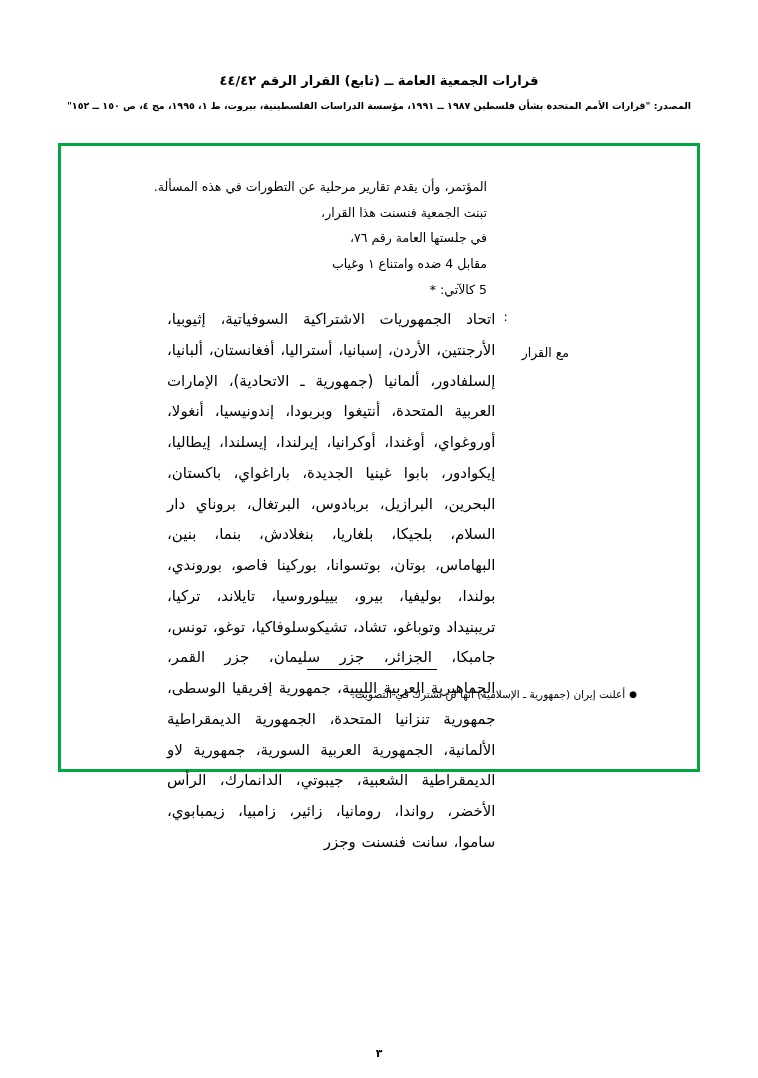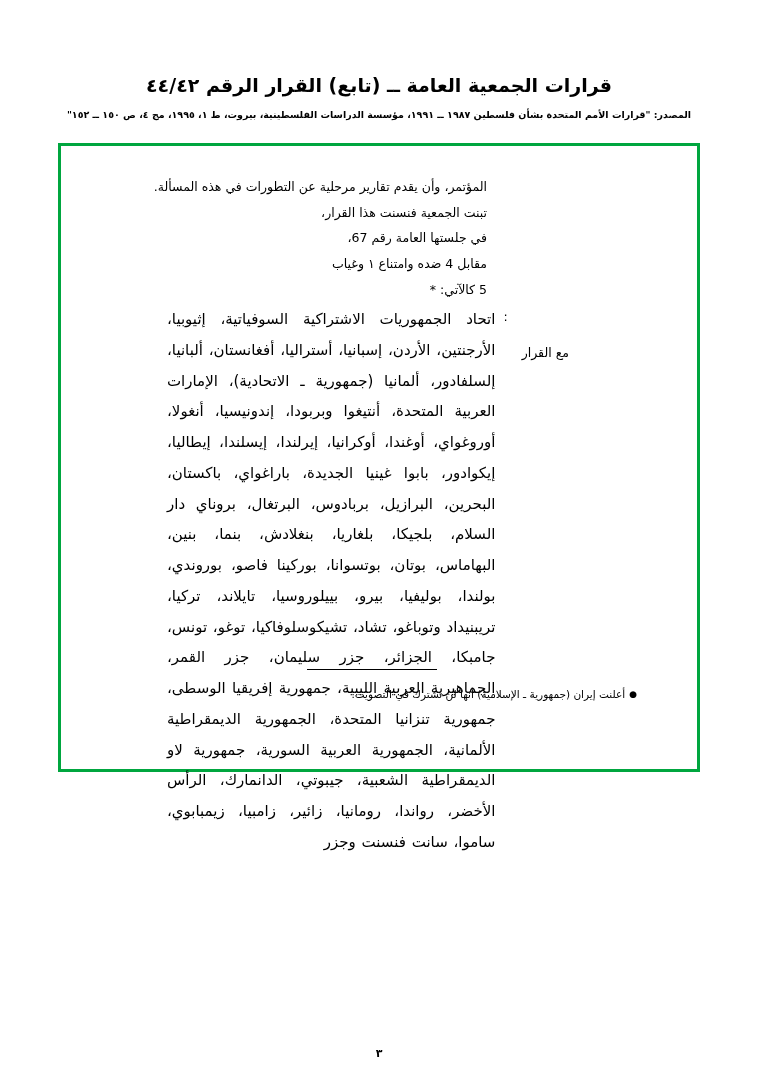--- a/index.html
+++ b/index.html
@@ -19,21 +19,21 @@
     position: relative;
     width: 758px;
     height: 1078px;
     box-sizing: border-box;
   }
   .header-block {
     text-align: center;
     padding-top: 72px;
   }
   .doc-title {
-    font-size: 19px;
+    font-size: 13px;
     font-weight: bold;
     letter-spacing: 0px;
     line-height: 1.4;
   }
   .doc-source {
     font-size: 9.5px;
     font-weight: bold;
     margin-top: 9px;
     line-height: 1.4;
   }
@@ -139,21 +139,21 @@
     <div class="doc-title">قرارات الجمعية العامة ــ (تابع) القرار الرقم ٤٤/٤٢</div>
     <div class="doc-source">المصدر: "قرارات الأمم المتحدة بشأن فلسطين ١٩٨٧ ــ ١٩٩١، مؤسسة الدراسات الفلسطينية، بيروت، ط ١، ١٩٩٥، مج ٤، ص ١٥٠ ــ ١٥٢"</div>
   </div>
 
   <div class="frame">
     <div class="frame-inner">
 
       <div class="body-col lead-lines">
         <p>المؤتمر، وأن يقدم تقارير مرحلية عن التطورات في هذه المسألة.</p>
         <p>تبنت الجمعية فنسنت هذا القرار،</p>
-        <p>في جلستها العامة رقم 67،</p>
+        <p>في جلستها العامة رقم ٧٦،</p>
         <p>مقابل 4 ضده وامتناع ١ وغياب</p>
         <p>5 كالآتي: *</p>
       </div>
 
       <div class="vote-row">
         <div class="vote-label">مع القرار</div>
         <div class="vote-colon">:</div>
         <div class="vote-list">اتحاد الجمهوريات الاشتراكية السوفياتية، إثيوبيا، الأرجنتين، الأردن، إسبانيا، أستراليا، أفغانستان، ألبانيا، إلسلفادور، ألمانيا (جمهورية ـ الاتحادية)، الإمارات العربية المتحدة، أنتيغوا وبربودا، إندونيسيا، أنغولا، أوروغواي، أوغندا، أوكرانيا، إيرلندا، إيسلندا، إيطاليا، إيكوادور، بابوا غينيا الجديدة، باراغواي، باكستان، البحرين، البرازيل، بربادوس، البرتغال، بروناي دار السلام، بلجيكا، بلغاريا، بنغلادش، بنما، بنين، البهاماس، بوتان، بوتسوانا، بوركينا فاصو، بوروندي، بولندا، بوليفيا، بيرو، بييلوروسيا، تايلاند، تركيا، تريبنيداد وتوباغو، تشاد، تشيكوسلوفاكيا، توغو، تونس، جامبكا، الجزائر، جزر سليمان، جزر القمر، الجماهيرية العربية الليبية، جمهورية إفريقيا الوسطى، جمهورية تنزانيا المتحدة، الجمهورية الديمقراطية الألمانية، الجمهورية العربية السورية، جمهورية لاو الديمقراطية الشعبية، جيبوتي، الدانمارك، الرأس الأخضر، رواندا، رومانيا، زائير، زامبيا، زيمبابوي، ساموا، سانت فنسنت وجزر</div>
       </div>
 

